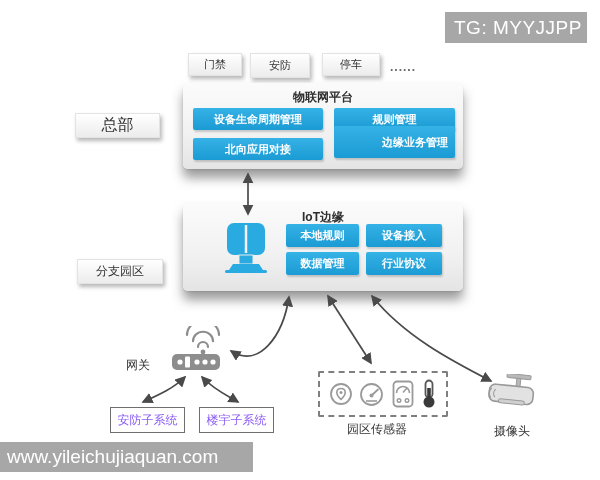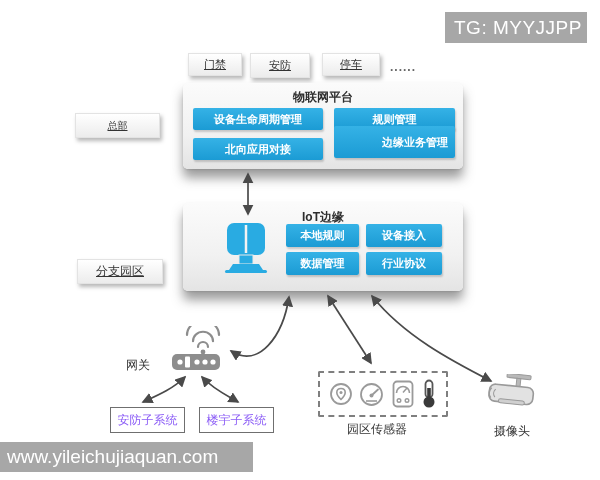--- a/index.html
+++ b/index.html
@@ -10,21 +10,21 @@
   }
   
   .wm { position:absolute; background:#a7a7a7; color:#fff; display:flex; align-items:center; }
   .wm-top { left:445px; top:12px; width:142px; height:31px; font-size:19px; padding-left:9px; letter-spacing:.5px; }
   .wm-bottom { left:0; top:442px; width:253px; height:30px; font-size:19px; padding-left:7px; }
   
   .small-box {
     position:absolute; background:linear-gradient(180deg,#ffffff,#ececec);
     box-shadow:2px 3px 4px rgba(0,0,0,.28); border:1px solid #e3e3e3;
     display:flex; align-items:center; justify-content:center;
-    font-size:11px; color:#333;text-decoration:underline;
+    font-size:11px; color:#333;
   }
   
   .container-box {
     position:absolute; border-radius:5px;
     background:linear-gradient(180deg,#fbfbfb 0%,#f1f1f1 60%,#e4e4e4 100%);
     box-shadow:0 9px 11px rgba(60,60,60,.5), 0 1px 2px rgba(0,0,0,.12);
   }
   .box-title {
     position:absolute; left:0; right:0; top:6px; text-align:center;
     font-size:12px; font-weight:bold; color:#2d2d2d;
@@ -52,21 +52,21 @@
 </head>
 <body>
 
 <div class="canvas">
 
   <div class="small-box" style="left:188px;top:53px;width:54px;height:23px;">门禁</div>
   <div class="small-box" style="left:250px;top:53px;width:60px;height:25px;">安防</div>
   <div class="small-box" style="left:322px;top:53px;width:58px;height:23px;">停车</div>
   <div class="dots" style="left:390px;top:60px;">......</div>
 
-  <div class="small-box" style="left:75px;top:113px;width:85px;height:25px;font-size:10px;">总部</div>
+  <div class="small-box" style="left:75px;top:113px;width:85px;height:25px;font-size:16px;">总部</div>
   <div class="small-box" style="left:77px;top:227px;width:86px;height:25px;font-size:12px;margin-top:32px;">分支园区</div>
 
   <div class="container-box" style="left:183px;top:83px;width:280px;height:86px;">
     <div class="box-title">物联网平台</div>
   </div>
   <div class="blue-box" style="left:193px;top:108px;width:130px;height:22px;">设备生命周期管理</div>
   <div class="blue-box" style="left:334px;top:108px;width:121px;height:22px;">规则管理</div>
   <div class="blue-box" style="left:193px;top:138px;width:130px;height:22px;">北向应用对接</div>
   <div class="blue-box" style="left:334px;top:126px;width:121px;height:32px;padding-left:41px;">边缘业务管理</div>
 

